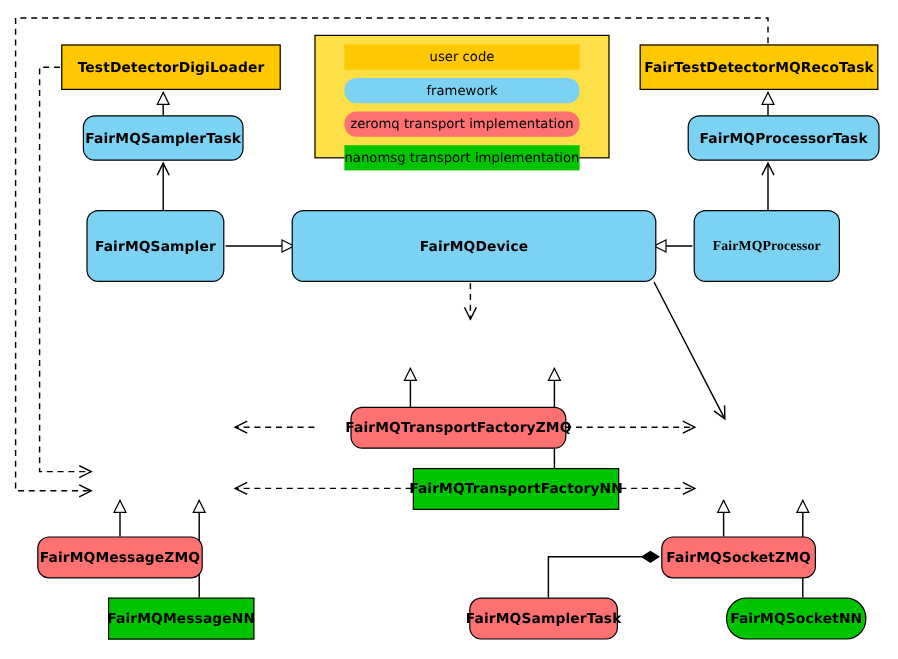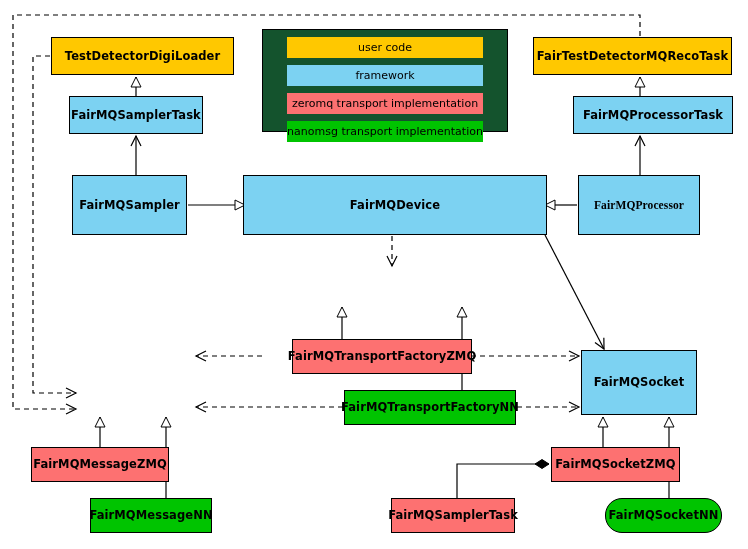--- a/index.html
+++ b/index.html
@@ -33,33 +33,33 @@
     font-size: 11.5px;
     font-weight: bold;
     color: #000000;
     line-height: 1.1;
     letter-spacing: 0.1px;
     z-index: 2;
   }
   .node.abstract {
   }
   .c-user      { background: #ffc800; }
-  .c-framework { background: #7cd2f2; }
-  .c-zmq       { background: #fd7171; }
+  .c-framework { background: #7cd2f2; border-radius: 10px; }
+  .c-zmq       { background: #fd7171; border-radius: 10px; }
   .c-nn        { background: #00c400; }
 
   #legend-box {
     position: absolute;
     left: 262px;
     top: 29px;
     width: 246px;
     height: 103px;
     box-sizing: border-box;
     border: 1px solid #000000;
-    background: #14532d;
+    background: #fde047;
     z-index: 3;
     padding: 7px 24px;
   }
   .legend-row {
     height: 21px;
     margin-bottom: 7px;
     display: flex;
     align-items: center;
     justify-content: center;
     font-size: 11px;
@@ -163,23 +163,20 @@
 
   <div class="node c-zmq" style="left:263px; top:339px; width:180px; height:35px;margin-left:29px;">
     <span>FairMQTransportFactoryZMQ</span>
   </div>
 
   <div class="node c-nn" style="left:344px; top:390px; width:172px; height:35px;">
     <span>FairMQTransportFactoryNN</span>
   </div>
 
 
-  <div class="node c-framework abstract" style="left:581px; top:350px; width:116px; height:65px;">
-    <span>FairMQSocket</span>
-  </div>
 
   <div class="node c-zmq" style="left:31px; top:447px; width:138px; height:35px;">
     <span>FairMQMessageZMQ</span>
   </div>
 
   <div class="node c-nn" style="left:90px; top:498px; width:122px; height:35px;">
     <span>FairMQMessageNN</span>
   </div>
 
   <div class="node c-zmq" style="left:551px; top:447px; width:129px; height:35px;">

